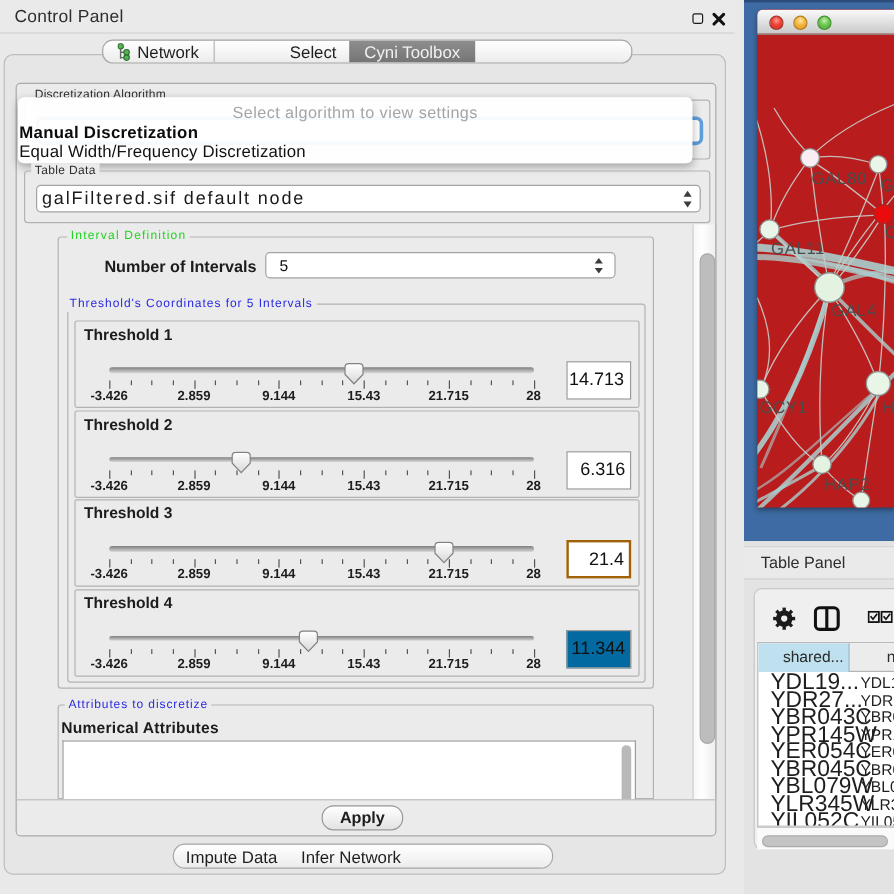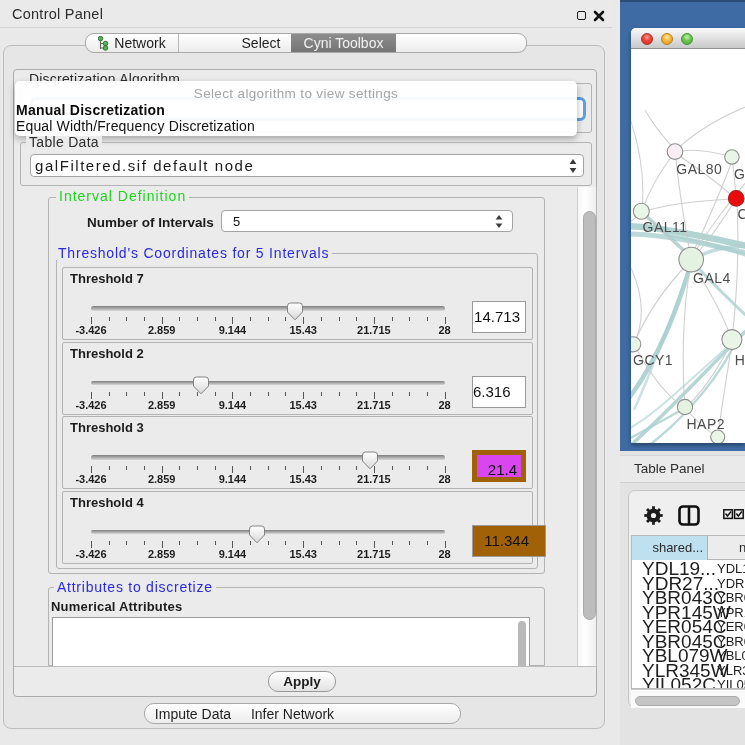--- a/index.html
+++ b/index.html
@@ -1,19 +1,19 @@
 <!DOCTYPE html>
 <html><head>
 <meta charset="utf-8">
 <style>
   * { margin:0; padding:0; box-sizing:border-box; }
   html,body { width:745px; height:745px; overflow:hidden; }
   body { background:#e9e9e9; font-family:"Liberation Sans", sans-serif; position:relative; }
   .abs { position:absolute; }
-  .grouptitle { position:absolute; background:#ebebeb; padding:0 3px; font-size:14px; line-height:13px; }
+  .grouptitle { position:absolute; background:#ebebeb; padding:0 3px; font-size:10px; line-height:13px; }
 </style>
 </head>
 <body>
 
 <div class="abs" id="titlebar" style="left:0;top:0;width:612px;height:28px;background:#eaeaea;border-bottom:1px solid #d2d2d2;">
   <span class="abs" style="left:12px;top:6px;font-size:14.5px;letter-spacing:0.25px;color:#2d2d2d;">Control Panel</span>
 
   <span class="abs" style="left:577px;top:11px;width:9px;height:9px;border:1.6px solid #1a1a1a;border-radius:2px;"></span>
 
   <svg class="abs" style="left:593px;top:10px;" width="12" height="12" viewBox="0 0 12 12">
@@ -71,21 +71,21 @@
   <svg class="abs" style="right:8px;top:3px;" width="10" height="15" viewBox="0 0 10 15">
     <path d="M5 1 L8.4 5.6 H1.6 Z" fill="#3c3c3c"></path>
     <path d="M5 14 L8.4 9.4 H1.6 Z" fill="#3c3c3c"></path>
   </svg>
 </div>
 
 <div class="abs" style="left:56px;top:253px;width:482px;height:316px;border:1px solid #b3b3b3;border-radius:3px;"></div>
 <span class="grouptitle" style="left:55px;top:247px;color:#2a2ae0;letter-spacing:0.8px;">Threshold's Coordinates for 5 Intervals</span>
 
 <div class="abs" style="left:62px;top:267px;width:471px;height:73px;border:1px solid #b3b3b3;border-radius:2px;">
-  <span class="abs" style="left:7px;top:3px;font-size:13px;font-weight:bold;color:#1c1c1c;">Threshold 7</span>
+  <span class="abs" style="left:7px;top:3px;font-size:13px;font-weight:bold;color:#1c1c1c;">Threshold 1</span>
   <div class="abs" style="left:27.5px;top:38px;width:354.5px;height:4.5px;background:linear-gradient(#7e7e7e,#d8d8d8);border-radius:3px;"></div>
   <span class="abs" style="left:28.00px;top:49px;width:1px;height:7px;background:#555;"></span>
     <span class="abs" style="left:45.68px;top:49px;width:1px;height:4px;background:#555;"></span>
     <span class="abs" style="left:63.36px;top:49px;width:1px;height:4px;background:#555;"></span>
     <span class="abs" style="left:81.04px;top:49px;width:1px;height:4px;background:#555;"></span>
     <span class="abs" style="left:98.72px;top:49px;width:1px;height:7px;background:#555;"></span>
     <span class="abs" style="left:116.40px;top:49px;width:1px;height:4px;background:#555;"></span>
     <span class="abs" style="left:134.08px;top:49px;width:1px;height:4px;background:#555;"></span>
     <span class="abs" style="left:151.76px;top:49px;width:1px;height:4px;background:#555;"></span>
     <span class="abs" style="left:169.44px;top:49px;width:1px;height:7px;background:#555;"></span>
@@ -150,21 +150,21 @@
   <span class="abs" style="left:351.6px;top:56px;width:60px;text-align:center;font-size:11px;font-weight:bold;color:#1d1d1d;">28</span>
   <svg class="abs" style="left:128.6px;top:33.5px;" width="18" height="19" viewBox="0 0 18 19">
     <defs>
         <linearGradient id="thg1" x1="0" y1="0" x2="0" y2="1">
           <stop offset="0" stop-color="#ffffff"></stop>
           <stop offset="1" stop-color="#d8d8d8"></stop>
         </linearGradient>
       </defs>
     <path d="M1.5 4 Q1.5 1 4.5 1 H13.5 Q16.5 1 16.5 4 V10 L9 17.8 L1.5 10 Z" fill="url(#thg1)" stroke="#828282" stroke-width="1"></path>
   </svg>
-  <div class="abs" style="left:409px;top:33px;width:54px;height:32px;background:#fff;border:1px solid #9a9a9a;text-align:left;font-size:15px;color:#111;line-height:30px;padding-right:4px;">6.316</div>
+  <div class="abs" style="left:409px;top:33px;width:54px;height:32px;background:#fff;border:1px solid #9a9a9a;text-align:right;font-size:15px;color:#111;line-height:30px;padding-right:4px;">6.316</div>
 </div>
 <div class="abs" style="left:62px;top:416px;width:471px;height:73px;border:1px solid #b3b3b3;border-radius:2px;">
   <span class="abs" style="left:7px;top:3px;font-size:13px;font-weight:bold;color:#1c1c1c;">Threshold 3</span>
   <div class="abs" style="left:27.5px;top:38px;width:354.5px;height:4.5px;background:linear-gradient(#7e7e7e,#d8d8d8);border-radius:3px;"></div>
   <span class="abs" style="left:28.00px;top:49px;width:1px;height:7px;background:#555;"></span>
     <span class="abs" style="left:45.68px;top:49px;width:1px;height:4px;background:#555;"></span>
     <span class="abs" style="left:63.36px;top:49px;width:1px;height:4px;background:#555;"></span>
     <span class="abs" style="left:81.04px;top:49px;width:1px;height:4px;background:#555;"></span>
     <span class="abs" style="left:98.72px;top:49px;width:1px;height:7px;background:#555;"></span>
     <span class="abs" style="left:116.40px;top:49px;width:1px;height:4px;background:#555;"></span>
@@ -191,21 +191,21 @@
   <span class="abs" style="left:351.6px;top:56px;width:60px;text-align:center;font-size:11px;font-weight:bold;color:#1d1d1d;">28</span>
   <svg class="abs" style="left:298.3px;top:33.5px;" width="18" height="19" viewBox="0 0 18 19">
     <defs>
         <linearGradient id="thg2" x1="0" y1="0" x2="0" y2="1">
           <stop offset="0" stop-color="#ffffff"></stop>
           <stop offset="1" stop-color="#d8d8d8"></stop>
         </linearGradient>
       </defs>
     <path d="M1.5 4 Q1.5 1 4.5 1 H13.5 Q16.5 1 16.5 4 V10 L9 17.8 L1.5 10 Z" fill="url(#thg2)" stroke="#828282" stroke-width="1"></path>
   </svg>
-  <div class="abs" style="left:409px;top:33px;width:54px;height:32px;background:#d946ef;border:5px solid #a16207;text-align:right;font-size:15px;color:#111;line-height:30px;padding-right:4px;">21.4</div>
+  <div class="abs" style="left:409px;top:33px;width:54px;height:32px;background:#ffffff;border:2px solid #a16207;text-align:right;font-size:15px;color:#111;line-height:30px;padding-right:4px;">21.4</div>
 </div>
 <div class="abs" style="left:62px;top:490.5px;width:471px;height:73px;border:1px solid #b3b3b3;border-radius:2px;">
   <span class="abs" style="left:7px;top:3px;font-size:13px;font-weight:bold;color:#1c1c1c;">Threshold 4</span>
   <div class="abs" style="left:27.5px;top:38px;width:354.5px;height:4.5px;background:linear-gradient(#7e7e7e,#d8d8d8);border-radius:3px;"></div>
   <span class="abs" style="left:28.00px;top:49px;width:1px;height:7px;background:#555;"></span>
     <span class="abs" style="left:45.68px;top:49px;width:1px;height:4px;background:#555;"></span>
     <span class="abs" style="left:63.36px;top:49px;width:1px;height:4px;background:#555;"></span>
     <span class="abs" style="left:81.04px;top:49px;width:1px;height:4px;background:#555;"></span>
     <span class="abs" style="left:98.72px;top:49px;width:1px;height:7px;background:#555;"></span>
     <span class="abs" style="left:116.40px;top:49px;width:1px;height:4px;background:#555;"></span>
@@ -232,41 +232,41 @@
   <span class="abs" style="left:351.6px;top:56px;width:60px;text-align:center;font-size:11px;font-weight:bold;color:#1d1d1d;">28</span>
   <svg class="abs" style="left:185.2px;top:33.5px;" width="18" height="19" viewBox="0 0 18 19">
     <defs>
         <linearGradient id="thg3" x1="0" y1="0" x2="0" y2="1">
           <stop offset="0" stop-color="#ffffff"></stop>
           <stop offset="1" stop-color="#d8d8d8"></stop>
         </linearGradient>
       </defs>
     <path d="M1.5 4 Q1.5 1 4.5 1 H13.5 Q16.5 1 16.5 4 V10 L9 17.8 L1.5 10 Z" fill="url(#thg3)" stroke="#828282" stroke-width="1"></path>
   </svg>
-  <div class="abs" style="left:409px;top:33px;width:74px;height:32px;background:#a16207;border:1px solid #9a9a9a;text-align:right;font-size:15px;color:#111;line-height:30px;padding-right:16px;">11.344</div>
+  <div class="abs" style="left:409px;top:33px;width:54px;height:32px;background:#0369a1;border:1px solid #9a9a9a;text-align:right;font-size:15px;color:#111;line-height:30px;padding-right:4px;">11.344</div>
 </div>
 
 <div class="abs" style="left:48px;top:587px;width:497px;height:79px;border:1px solid #b3b3b3;border-top-left-radius:3px;border-top-right-radius:3px;"></div>
 <span class="grouptitle" style="left:54px;top:581px;color:#2a2ae0;letter-spacing:0.75px;">Attributes to discretize</span>
 <span class="abs" style="left:51px;top:599px;font-size:13px;font-weight:bold;letter-spacing:0.2px;color:#1c1c1c;">Numerical Attributes</span>
 <div class="abs" style="left:52px;top:617px;width:478px;height:49px;background:#fff;border:1px solid #9d9d9d;border-bottom:none;overflow:hidden;">
   <div style="position:absolute;right:3px;top:3px;width:8.5px;height:60px;background:#b9b9b9;border-radius:4px;"></div>
 </div>
 <div class="abs" style="left:14px;top:666px;width:583px;height:1px;background:#bdbdbd;"></div>
 
 <div class="abs" style="left:268px;top:671px;width:68px;height:21px;background:linear-gradient(#ffffff,#e3e3e3);border:1px solid #999;border-radius:10px;text-align:center;font-size:13.5px;font-weight:600;color:#1d1d1d;line-height:19px;">Apply</div>
 
 <div class="abs" id="bottomtabs" style="left:144px;top:703px;width:317px;height:21px;border:1px solid #a8a8a8;border-radius:10px;background:linear-gradient(#ffffff,#ececec);overflow:hidden;display:flex;font-size:14px;color:#1f1f1f;">
   <div style="width:96px;display:flex;align-items:center;justify-content:center;">Impute Data</div>
   <div style="width:103px;display:flex;align-items:center;justify-content:center;">Infer Network</div>
 </div>
 
 <div class="abs" id="netframe" style="left:620px;top:0;width:125px;height:451px;background:#3e6ba3;border-top:2px solid #2b4c78;">
 
-  <div class="abs" style="left:11px;top:6px;width:114px;height:415px;background:#ffffff;border-top-left-radius:5px;overflow:hidden;box-shadow:0 2px 4px rgba(0,0,0,0.4);margin-top:20px;">
+  <div class="abs" style="left:11px;top:6px;width:114px;height:415px;background:#b91c1c;border-top-left-radius:5px;overflow:hidden;box-shadow:0 2px 4px rgba(0,0,0,0.4);">
     <div class="abs" style="left:0;top:0;width:114px;height:21px;background:linear-gradient(#fafafa,#c9c9c9);border-bottom:1px solid #919191;">
       <span class="abs" style="left:10px;top:4.5px;width:12px;height:12px;border-radius:50%;background:radial-gradient(circle at 50% 32%, #ff9a90 0%, #ee4136 45%, #d02a20 100%);border:0.5px solid #a8352c;"></span>
       <span class="abs" style="left:30px;top:4.5px;width:12px;height:12px;border-radius:50%;background:radial-gradient(circle at 50% 32%, #ffe9a8 0%, #f5b43c 45%, #df9722 100%);border:0.5px solid #b4811f;"></span>
       <span class="abs" style="left:50px;top:4.5px;width:12px;height:12px;border-radius:50%;background:radial-gradient(circle at 50% 32%, #c5f0b0 0%, #6ac74e 45%, #4da637 100%);border:0.5px solid #459334;"></span>
     </div>
     <svg class="abs" style="left:0;top:22px;" width="114" height="394" viewBox="0 0 114 394">
       <path d="M -6 176 C 28 177, 68 185, 120 197" fill="none" stroke="#a9cfce" stroke-width="6.5" stroke-opacity="0.9"></path>
       <path d="M -6 184 C 34 184, 76 194, 120 204" fill="none" stroke="#a9cfce" stroke-width="5" stroke-opacity="0.8"></path>
       <path d="M 34 184 C 64 190, 92 197, 120 207" fill="none" stroke="#a9cfce" stroke-width="3.5" stroke-opacity="0.7"></path>
       <path d="M 60 212 C 50 250, 28 310, -5 352" fill="none" stroke="#a9cfce" stroke-width="4.5" stroke-opacity="0.9"></path>

